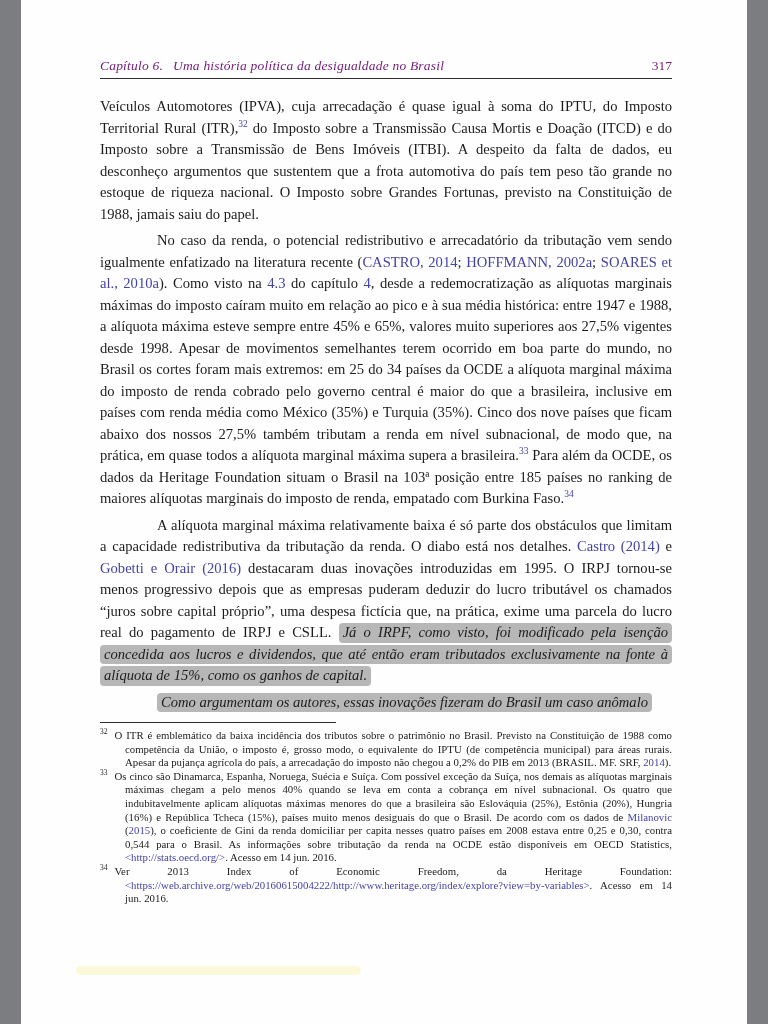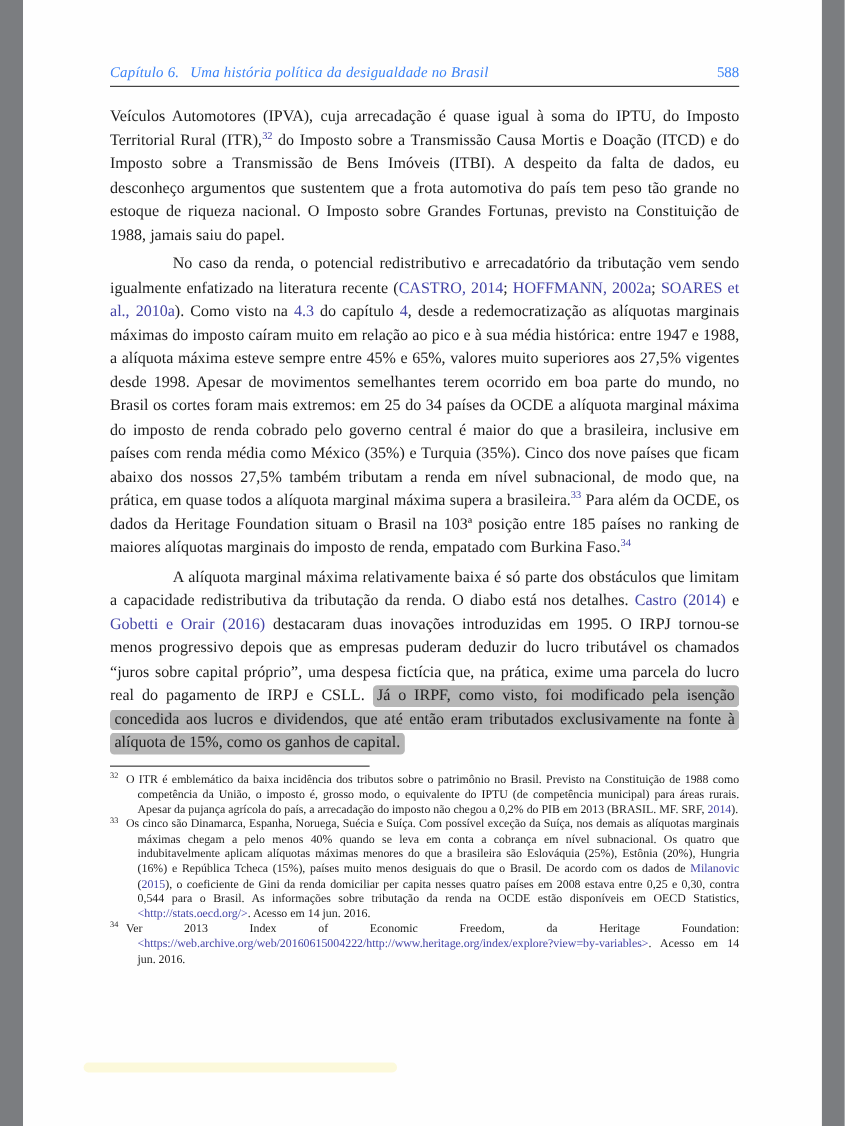--- a/index.html
+++ b/index.html
@@ -20,38 +20,39 @@
   }
   .edge-bar{position:absolute;top:0;height:1024px;width:21px;background:var(--edge);}
   .edge-bar.left{left:0;}
   .edge-bar.right{left:747px;}
 
   .page{position:absolute;left:21px;top:0;width:726px;height:1024px;background:var(--page);}
 
   .column{position:absolute;left:79px;top:58px;width:572px;}
 
   .pg-header{display:flex;justify-content:space-between;align-items:baseline;
-    font-size:13.5px;color:#3b82f6;}
+    font-size:13.5px;color:#701a75;}
   .pg-header .chap{font-style:italic;letter-spacing:.2px;}
   .pg-header .chap .sec{margin-right:10px;}
   .header-rule{border:none;border-top:1.2px solid var(--rule);margin-top:4px;}
 
   .body-text{margin-top:17px;font-size:14.6px;line-height:21.5px;text-align:justify;}
   .para{margin-top:5px;}
   .para.indent{text-indent:57px;}
 
   .link{color:var(--link);}
   .it{}
   sup.supref{font-size:9.5px;line-height:0;vertical-align:super;color:var(--link);}
   .hl{
     background:var(--hl);
     padding:1px 4px 2.5px 4px;
     border-radius:4px;
     -webkit-box-decoration-break:clone;
     box-decoration-break:clone;
+    font-style:italic;
   }
 
   .footnote-rule{width:236px;border:none;border-top:1.3px solid var(--rule);
     margin:9px 0 6px 0;}
   .footnotes{font-size:10.8px;line-height:13.6px;text-align:justify;}
   .fn{padding-left:25px;text-indent:-25px;}
   .fn sup.fnmark{font-size:7.5px;line-height:0;vertical-align:super;margin-right:7px;color:var(--ink);}
   .footnotes .link{overflow-wrap:anywhere;}
 
   .smudge{position:absolute;left:55px;top:966px;width:285px;height:9px;
@@ -63,28 +64,29 @@
 <div class="edge-bar left"></div>
 <div class="edge-bar right"></div>
 
 <div class="page">
   <div class="column">
 
     <div class="pg-header">
       <span class="chap">
         <span class="sec">Capítulo 6.</span><span>Uma história política da desigualdade no Brasil</span>
       </span>
-      <span class="pgnum">588</span>
+      <span class="pgnum">317</span>
     </div>
     <hr class="header-rule">
 
     <div class="body-text">
         <p class="para"><span>Veículos Automotores (IPVA), cuja arrecadação é quase igual à soma do IPTU, do Imposto Territorial Rural (ITR),</span><sup class="supref link">32</sup><span> do Imposto sobre a Transmissão Causa Mortis e Doação (ITCD) e do Imposto sobre a Transmissão de Bens Imóveis (ITBI). A despeito da falta de dados, eu desconheço argumentos que sustentem que a frota automotiva do país tem peso tão grande no estoque de riqueza nacional. O Imposto sobre Grandes Fortunas, previsto na Constituição de 1988, jamais saiu do papel.</span></p>
         <p class="para indent"><span>No caso da renda, o potencial redistributivo e arrecadatório da tributação vem sendo igualmente enfatizado na literatura recente (</span><span class="link">CASTRO, 2014</span><span>; </span><span class="link">HOFFMANN, 2002a</span><span>; </span><span class="link">SOARES et al., 2010a</span><span>). Como visto na </span><span class="link">4.3</span><span> do capítulo </span><span class="link">4</span><span>, desde a redemocratização as alíquotas marginais máximas do imposto caíram muito em relação ao pico e à sua média histórica: entre 1947 e 1988, a alíquota máxima esteve sempre entre 45% e 65%, valores muito superiores aos 27,5% vigentes desde 1998. Apesar de movimentos semelhantes terem ocorrido em boa parte do mundo, no Brasil os cortes foram mais extremos: em 25 do 34 países da OCDE a alíquota marginal máxima do imposto de renda cobrado pelo governo central é maior do que a brasileira, inclusive em países com renda média como México (35%) e Turquia (35%). Cinco dos nove países que ficam abaixo dos nossos 27,5% também tributam a renda em nível subnacional, de modo que, na prática, em quase todos a alíquota marginal máxima supera a brasileira.</span><sup class="supref link">33</sup><span> Para além da OCDE, os dados da </span><span class="it">Heritage Foundation</span><span> situam o Brasil na 103ª posição entre 185 países no ranking de maiores alíquotas marginais do imposto de renda, empatado com Burkina Faso.</span><sup class="supref link">34</sup></p>
         <p class="para indent"><span>A alíquota marginal máxima relativamente baixa é só parte dos obstáculos que limitam a capacidade redistributiva da tributação da renda. O diabo está nos detalhes. </span><span class="link">Castro (2014)</span><span> e </span><span class="link">Gobetti e Orair (2016)</span><span> destacaram duas inovações introduzidas em 1995. O IRPJ tornou-se menos progressivo depois que as empresas puderam deduzir do lucro tributável os chamados “juros sobre capital próprio”, uma despesa fictícia que, na prática, exime uma parcela do lucro real do pagamento de IRPJ e CSLL. </span><span class="hl">Já o IRPF, como visto, foi modificado pela isenção concedida aos lucros e dividendos, que até então eram tributados exclusivamente na fonte à alíquota de 15%, como os ganhos de capital.</span></p>
+        <p class="para indent"><span class="hl">Como argumentam os autores, essas inovações fizeram do Brasil um caso anômalo</span></p>
       </div>
 
     <hr class="footnote-rule">
 
     <div class="footnotes">
         <div class="fn"><sup class="fnmark">32</sup><span>O ITR é emblemático da baixa incidência dos tributos sobre o patrimônio no Brasil. Previsto na Constituição de 1988 como competência da União, o imposto é, grosso modo, o equivalente do IPTU (de competência municipal) para áreas rurais. Apesar da pujança agrícola do país, a arrecadação do imposto não chegou a 0,2% do PIB em 2013 (BRASIL. MF. SRF, </span><span class="link">2014</span><span>).</span></div>
         <div class="fn"><sup class="fnmark">33</sup><span>Os cinco são Dinamarca, Espanha, Noruega, Suécia e Suíça. Com possível exceção da Suíça, nos demais as alíquotas marginais máximas chegam a pelo menos 40% quando se leva em conta a cobrança em nível subnacional. Os quatro que indubitavelmente aplicam alíquotas máximas menores do que a brasileira são Eslováquia (25%), Estônia (20%), Hungria (16%) e República Tcheca (15%), países muito menos desiguais do que o Brasil. De acordo com os dados de </span><span class="link">Milanovic</span><span> (</span><span class="link">2015</span><span>), o coeficiente de Gini da renda domiciliar </span><span class="it">per capita</span><span> nesses quatro países em 2008 estava entre 0,25 e 0,30, contra 0,544 para o Brasil. As informações sobre tributação da renda na OCDE estão disponíveis em </span><span class="it">OECD Statistics</span><span>, </span><span class="link">&lt;http://stats.oecd.org/&gt;</span><span>. Acesso em 14 jun. 2016.</span></div>
         <div class="fn"><sup class="fnmark">34</sup><span>Ver </span><span class="it">2013 Index of Economic Freedom</span><span>, da </span><span class="it">Heritage Foundation</span><span>: </span><span class="link">&lt;https://web.archive.org/web/20160615004222/http://www.heritage.org/index/explore?view=by-variables&gt;</span><span>. Acesso em 14 jun. 2016.</span></div>
       </div>
 

